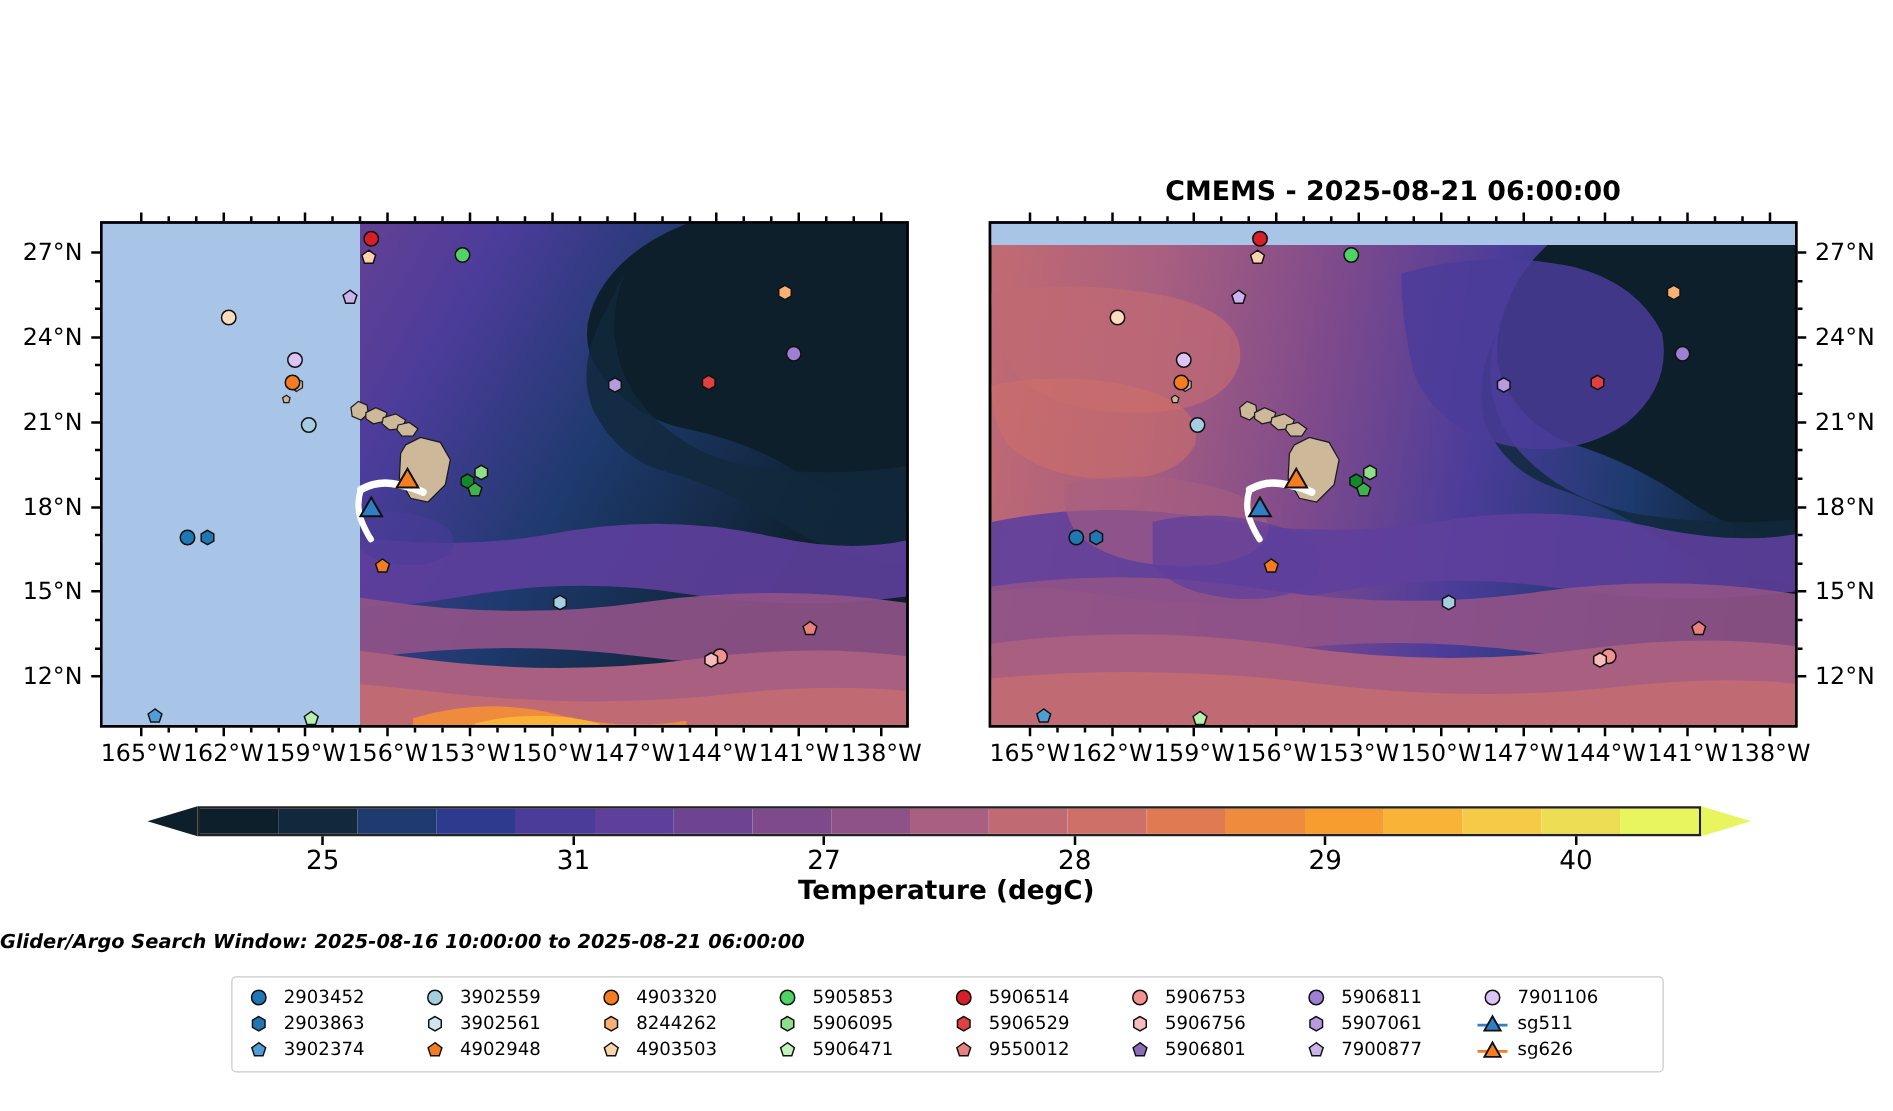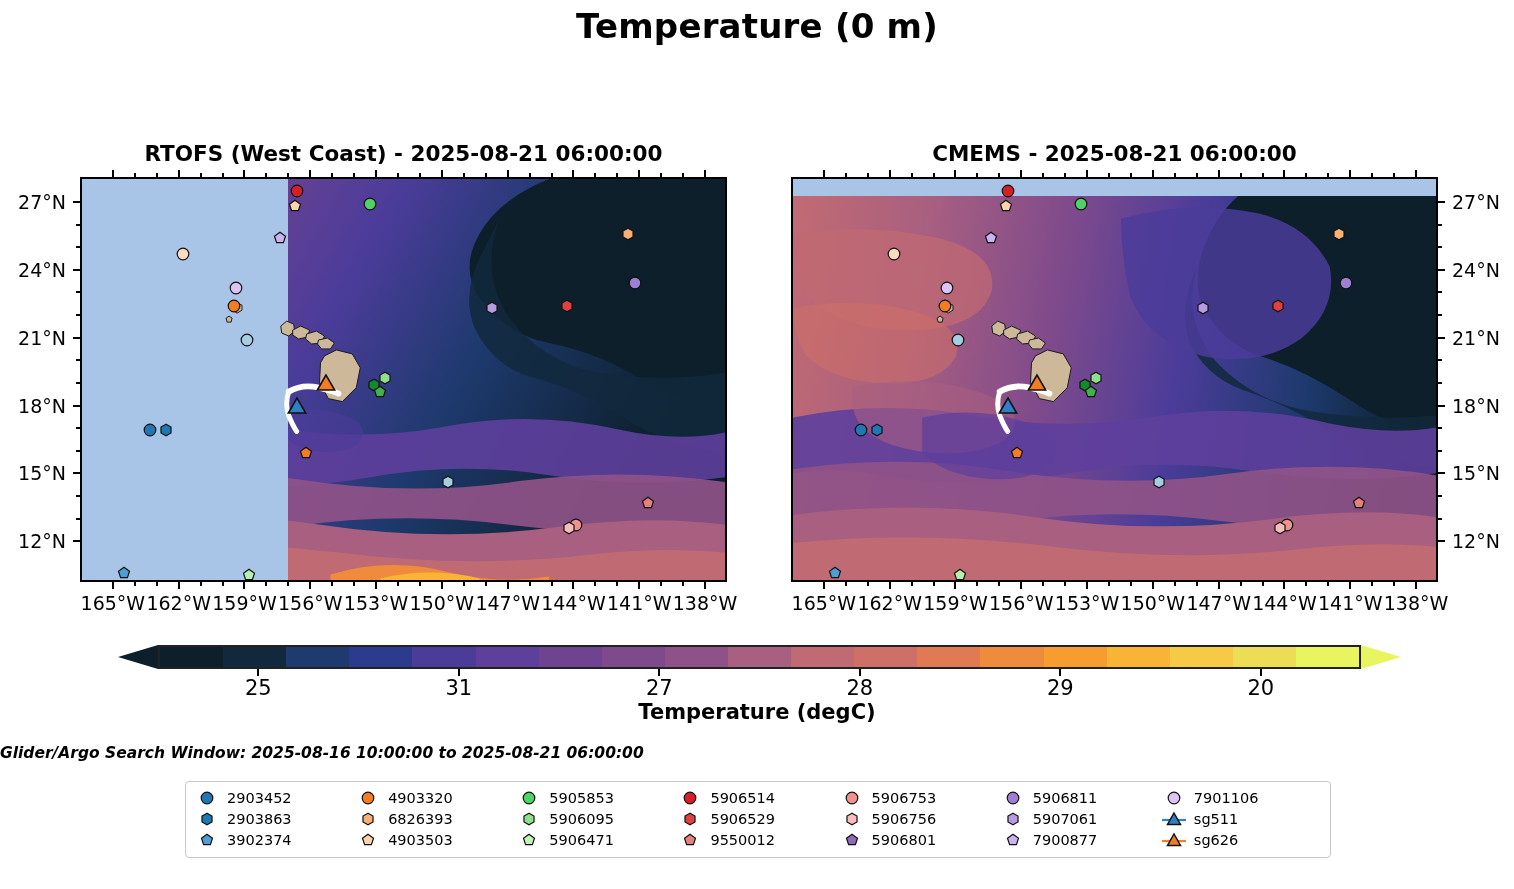--- a/index.html
+++ b/index.html
@@ -72,23 +72,21 @@
   .lg-item{display:flex;align-items:center;gap:7px;height:18px;}
   .lg-sym{width:26px;height:18px;flex:0 0 26px;display:flex;align-items:center;justify-content:center;}
   .lg-sym svg{display:block;overflow:visible;}
   .lg-txt{font-size:14.5px;color:#000;white-space:nowrap;}
 </style>
 </head>
 <body>
 
 <div class="root">
 
-  <div id="main-title">Temperature (0 m)</div>
-
-  <div class="panel-title" id="panel-title-left">RTOFS (West Coast) - 2025-08-21 06:00:00</div>
+
   <div class="panel-title" id="panel-title-right">CMEMS - 2025-08-21 06:00:00</div>
 
   <div class="panel" id="panel-left">
     <div class="field">
       <svg class="sst-base" viewBox="0 0 647 405" preserveAspectRatio="none">
         <defs>
           <linearGradient id="gL" x1="0" y1="0" x2="1" y2="0.35">
             <stop offset="0%" stop-color="#8f5288"></stop>
               <stop offset="22%" stop-color="#6d4392"></stop>
             <stop offset="45%" stop-color="#4b3c9a"></stop>
@@ -652,21 +650,21 @@
       <div class="cb-lab" style="left: 258.25px;">25</div>
       <div class="cb-tick" style="left: 457.75px;"></div>
       <div class="cb-lab" style="left: 458.75px;">31</div>
       <div class="cb-tick" style="left: 658.25px;"></div>
       <div class="cb-lab" style="left: 659.25px;">27</div>
       <div class="cb-tick" style="left: 858.75px;"></div>
       <div class="cb-lab" style="left: 859.75px;">28</div>
       <div class="cb-tick" style="left: 1059.25px;"></div>
       <div class="cb-lab" style="left: 1060.25px;">29</div>
       <div class="cb-tick" style="left: 1259.75px;"></div>
-      <div class="cb-lab" style="left: 1260.75px;">20</div>
+      <div class="cb-lab" style="left: 1260.75px;">40</div>
     </div>
   <div id="cb-title">Temperature (degC)</div>
   <div id="cb-subtitle">Glider/Argo Search Window: 2025-08-16 10:00:00 to 2025-08-21 06:00:00</div>
 
   <div id="legend">
       <div class="lg-col">
         <div class="lg-item">
           <span class="lg-sym">
             <svg width="14" height="14" viewBox="0 0 14 14">
               <circle cx="7" cy="7" r="5.8" fill="#1f77b4" stroke="#111" stroke-width="1.2"></circle>
@@ -688,32 +686,58 @@
               <polygon points="7.00,1.20 1.48,5.21 3.59,11.69 10.41,11.69 12.52,5.21" fill="#4e9fd6" stroke="#111" stroke-width="1.2"></polygon>
             </svg>
           </span>
           <span class="lg-txt">3902374</span>
         </div>
       </div>
       <div class="lg-col">
         <div class="lg-item">
           <span class="lg-sym">
             <svg width="14" height="14" viewBox="0 0 14 14">
+              <circle cx="7" cy="7" r="5.8" fill="#a6cee3" stroke="#111" stroke-width="1.2"></circle>
+            </svg>
+          </span>
+          <span class="lg-txt">3902559</span>
+        </div>
+        <div class="lg-item">
+          <span class="lg-sym">
+            <svg width="14" height="14" viewBox="0 0 14 14">
+              <polygon points="7.00,1.20 1.98,4.10 1.98,9.90 7.00,12.80 12.02,9.90 12.02,4.10" fill="#cfe6f2" stroke="#111" stroke-width="1.2"></polygon>
+            </svg>
+          </span>
+          <span class="lg-txt">3902561</span>
+        </div>
+        <div class="lg-item">
+          <span class="lg-sym">
+            <svg width="14" height="14" viewBox="0 0 14 14">
+              <polygon points="7.00,1.20 1.48,5.21 3.59,11.69 10.41,11.69 12.52,5.21" fill="#f57c20" stroke="#111" stroke-width="1.2"></polygon>
+            </svg>
+          </span>
+          <span class="lg-txt">4902948</span>
+        </div>
+      </div>
+      <div class="lg-col">
+        <div class="lg-item">
+          <span class="lg-sym">
+            <svg width="14" height="14" viewBox="0 0 14 14">
               <circle cx="7" cy="7" r="5.8" fill="#f57c20" stroke="#111" stroke-width="1.2"></circle>
             </svg>
           </span>
           <span class="lg-txt">4903320</span>
         </div>
         <div class="lg-item">
           <span class="lg-sym">
             <svg width="14" height="14" viewBox="0 0 14 14">
               <polygon points="7.00,1.20 1.98,4.10 1.98,9.90 7.00,12.80 12.02,9.90 12.02,4.10" fill="#f9b074" stroke="#111" stroke-width="1.2"></polygon>
             </svg>
           </span>
-          <span class="lg-txt">6826393</span>
+          <span class="lg-txt">8244262</span>
         </div>
         <div class="lg-item">
           <span class="lg-sym">
             <svg width="14" height="14" viewBox="0 0 14 14">
               <polygon points="7.00,1.20 1.48,5.21 3.59,11.69 10.41,11.69 12.52,5.21" fill="#fbd3ad" stroke="#111" stroke-width="1.2"></polygon>
             </svg>
           </span>
           <span class="lg-txt">4903503</span>
         </div>
       </div>

